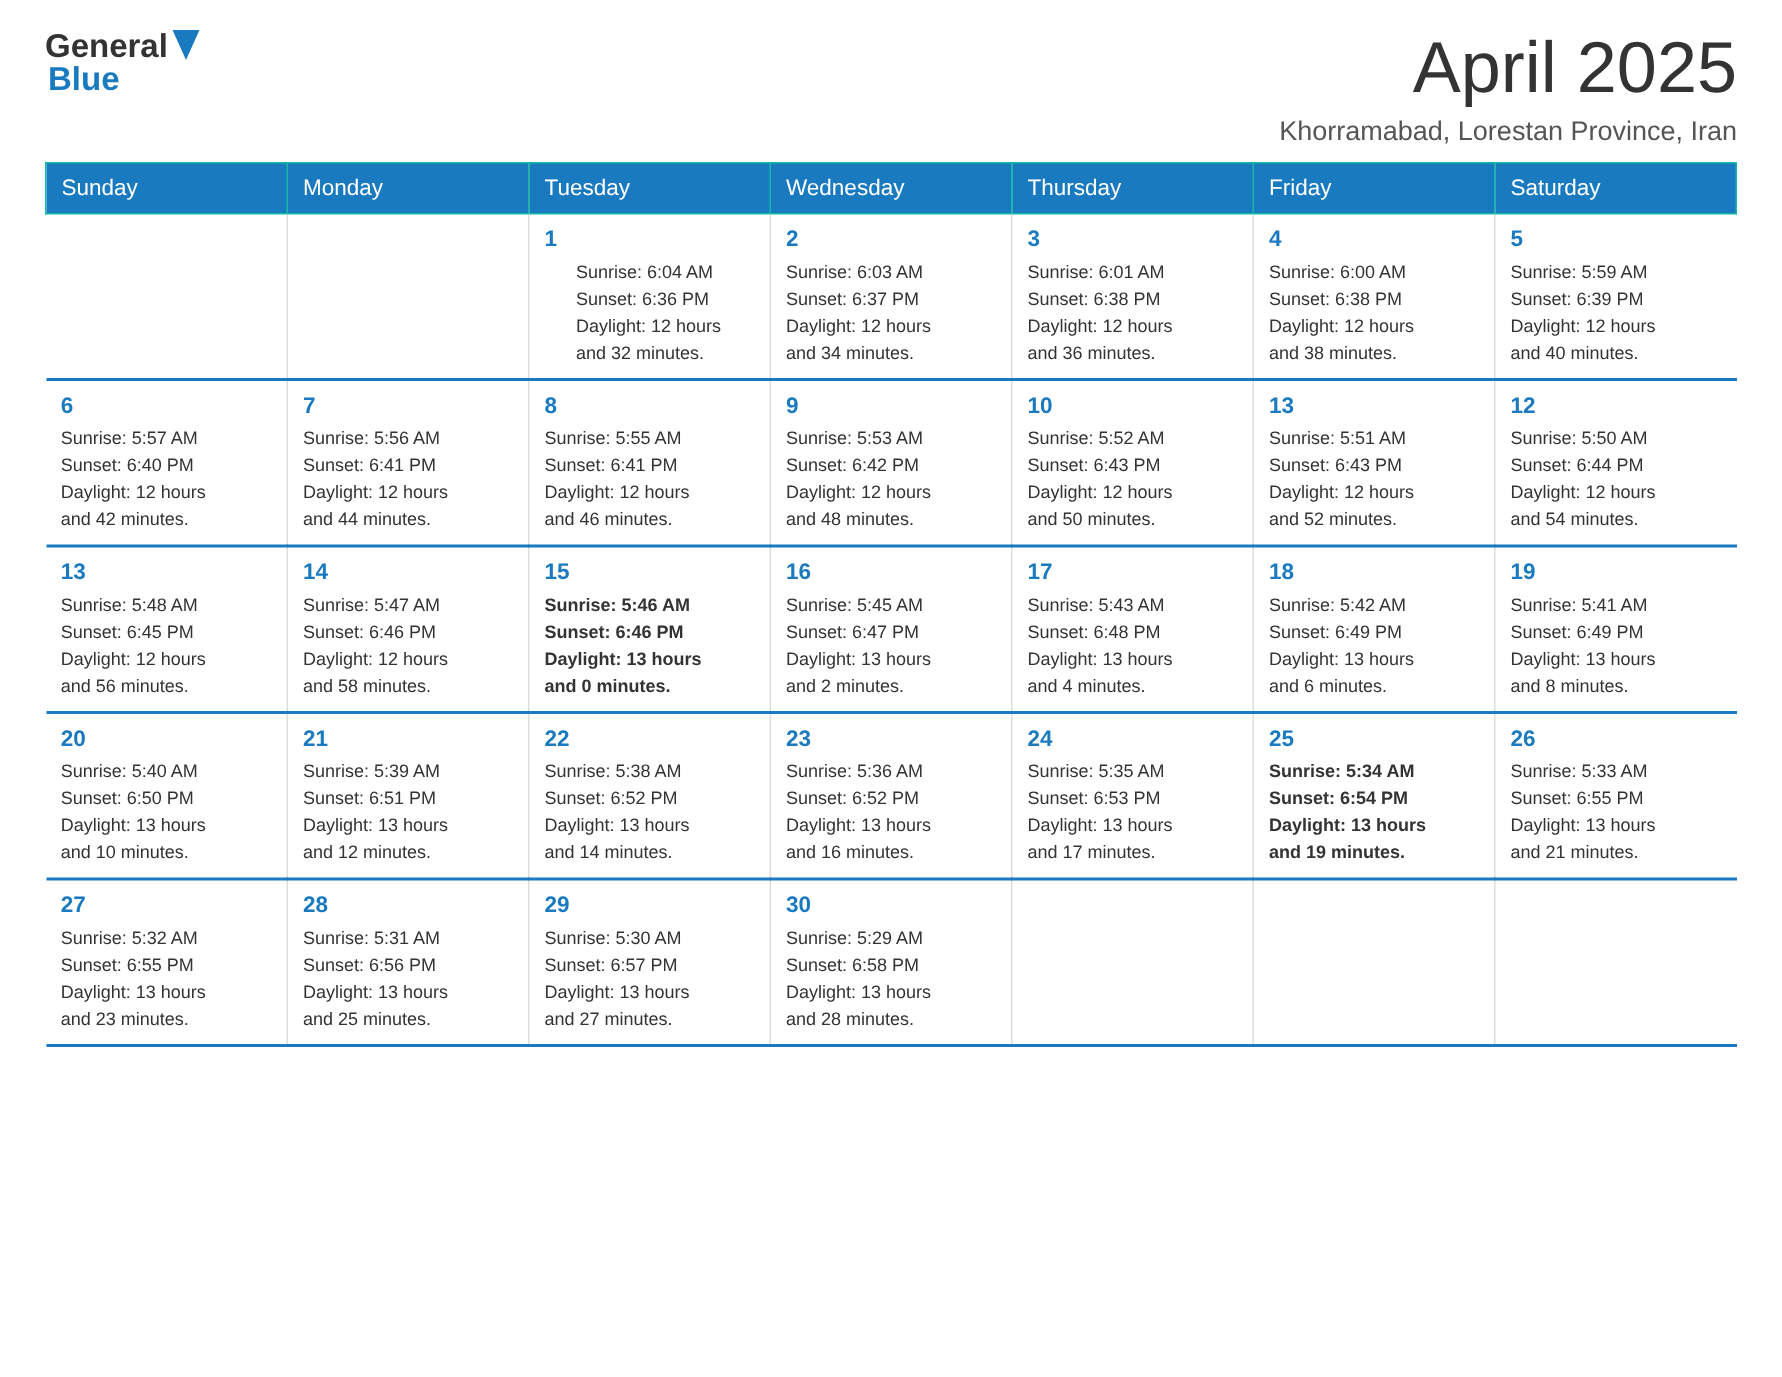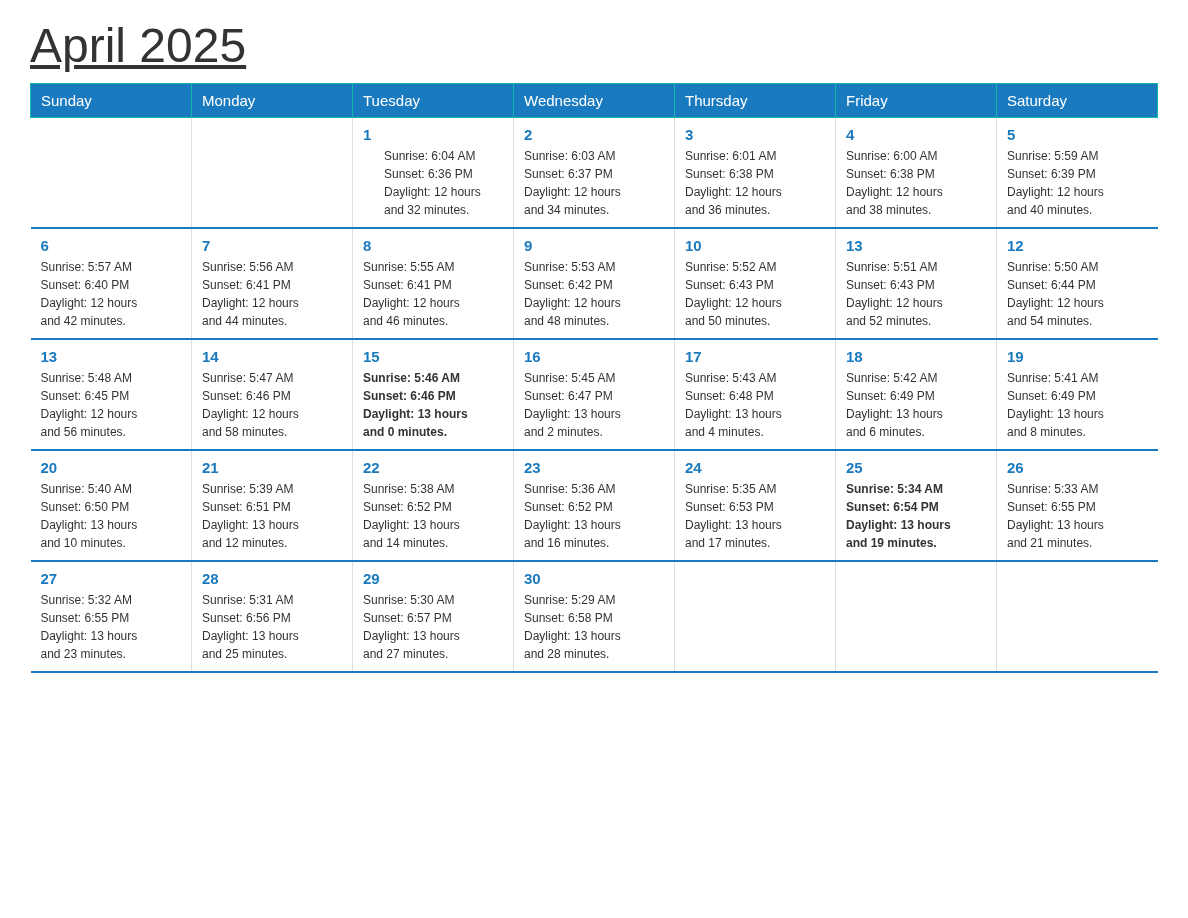--- a/index.html
+++ b/index.html
@@ -25,21 +25,20 @@
       font-weight: bold;
       color: #333;
     }
     .logo-text-blue {
       font-size: 22px;
       font-weight: bold;
       color: #1a7abf;
     }
     .title-area {
       text-align: right;
-      text-decoration: underline;
     }
     .month-title {
       font-size: 48px;
       font-weight: normal;
       color: #333;
       line-height: 1.1;
     }
     .location-subtitle {
       font-size: 18px;
       color: #555;
@@ -89,22 +88,34 @@
       line-height: 1.5;
     }
     .empty-cell {
       background: #fff;
     }
   </style>
 </head>
 <body>
 
 <div class="header">
+  <div class="logo">
+    <div style="display:flex;flex-direction:column;line-height:1;">
+      <div style="display:flex;align-items:center;">
+        <span class="logo-text-general">General</span>
+        <svg width="18" height="22" viewBox="0 0 18 22" style="margin-left:3px;">
+          <polygon points="0,0 18,0 9,20" fill="#1a7abf"></polygon>
+        </svg>
+      </div>
+      <span class="logo-text-blue" style="margin-left:2px;">Blue</span>
+    </div>
+  </div>
   <div class="title-area">
     <div class="month-title">April 2025</div>
+    <div class="location-subtitle">Khorramabad, Lorestan Province, Iran</div>
   </div>
 </div>
 
 <table>
   <thead>
     <tr>
 
     <th>Sunday</th>
         <th>Monday</th>
         <th>Tuesday</th>

